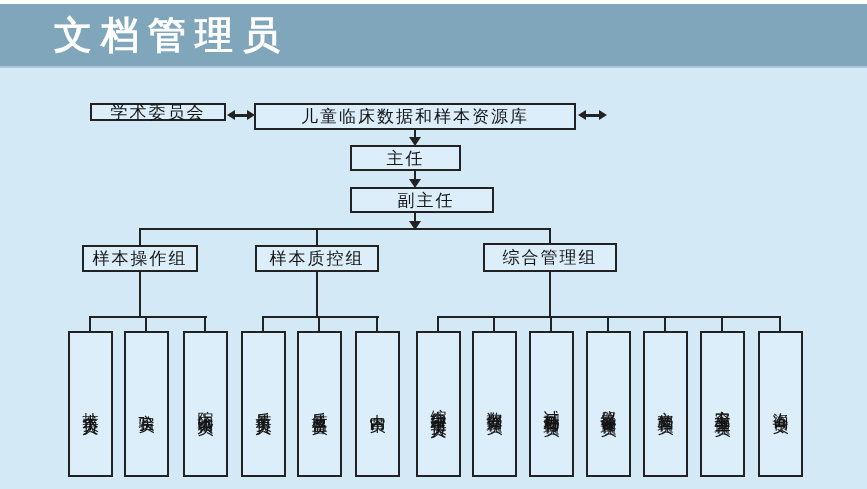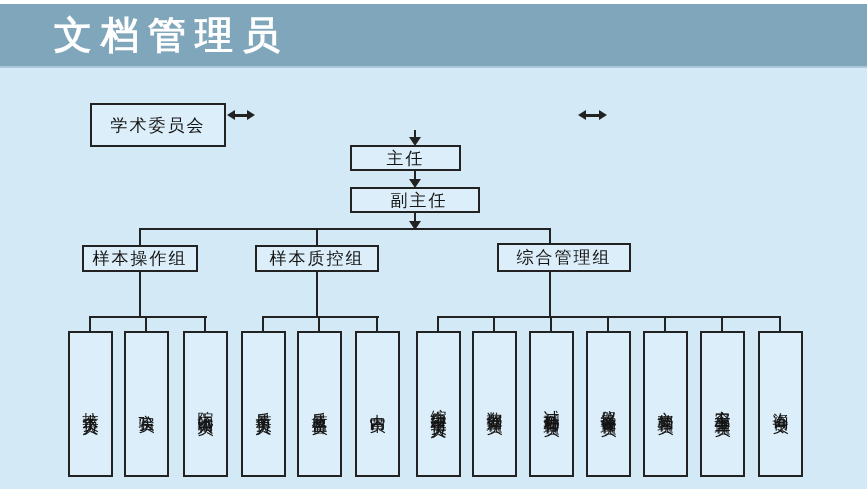--- a/index.html
+++ b/index.html
@@ -30,48 +30,49 @@
 <body>
 
 <div class="stage">
   <div class="top-strip"></div>
   <div class="band">
     <span class="title">文档管理员</span>
   </div>
 
   <div class="chart">
 
-    <div class="node hnode" style="left:90px;top:103px;width:136px;height:44px;">学术委员会</div>
+    <div class="node hnode" style="left:90px;top:103px;width:136px;height:18px;">学术委员会</div>
+    <div class="node hnode" style="left:254px;top:103px;width:322px;height:27px;">儿童临床数据和样本资源库</div>
 
     <div class="tri-left" style="left:227px;top:110px;"></div>
     <div class="hline" style="left:234px;top:114px;width:14px;height:3px;"></div>
     <div class="tri-right" style="left:247px;top:110px;"></div>
 
     <div class="tri-left" style="left:578px;top:110px;"></div>
     <div class="hline" style="left:585px;top:114px;width:15px;height:3px;"></div>
     <div class="tri-right" style="left:599px;top:110px;"></div>
 
     <div class="vline" style="left:414px;top:130px;width:2px;height:8px;"></div>
     <div class="tri-down" style="left:409px;top:137px;"></div>
     <div class="node hnode" style="left:350px;top:145px;width:111px;height:26px;">主任</div>
 
     <div class="vline" style="left:414px;top:171px;width:2px;height:9px;"></div>
     <div class="tri-down" style="left:409px;top:179px;"></div>
-    <div class="node hnode" style="left:350px;top:187px;width:130px;height:26px;padding-left:8px;">副主任</div>
+    <div class="node hnode" style="left:350px;top:187px;width:144px;height:26px;padding-left:8px;">副主任</div>
 
     <div class="vline" style="left:414px;top:213px;width:2px;height:9px;"></div>
     <div class="tri-down" style="left:409px;top:221px;"></div>
     <div class="hline" style="left:139px;top:228px;width:412px;height:2px;"></div>
     <div class="vline" style="left:139px;top:230px;width:2px;height:15px;"></div>
     <div class="vline" style="left:316px;top:230px;width:2px;height:15px;"></div>
     <div class="vline" style="left:549px;top:230px;width:2px;height:13px;"></div>
 
     <div class="node hnode" style="left:255px;top:245px;width:124px;height:27px;">样本质控组</div>
     <div class="node hnode" style="left:82px;top:245px;width:116px;height:27px;">样本操作组</div>
-    <div class="node hnode" style="left:483px;top:243px;width:134px;height:29px;margin-left:14px;">综合管理组</div>
+    <div class="node hnode" style="left:483px;top:243px;width:134px;height:29px;">综合管理组</div>
 
     <div class="vline" style="left:139px;top:272px;width:2px;height:44px;"></div>
     <div class="vline" style="left:316px;top:272px;width:2px;height:44px;"></div>
     <div class="vline" style="left:549px;top:272px;width:2px;height:44px;"></div>
 
     <div class="hline" style="left:89px;top:316px;width:118px;height:2px;"></div>
     <div class="hline" style="left:262px;top:316px;width:117px;height:2px;"></div>
     <div class="hline" style="left:437px;top:316px;width:344px;height:2px;"></div>
 
     <div class="vline" style="left:89px;top:318px;width:2px;height:13px;"></div>

